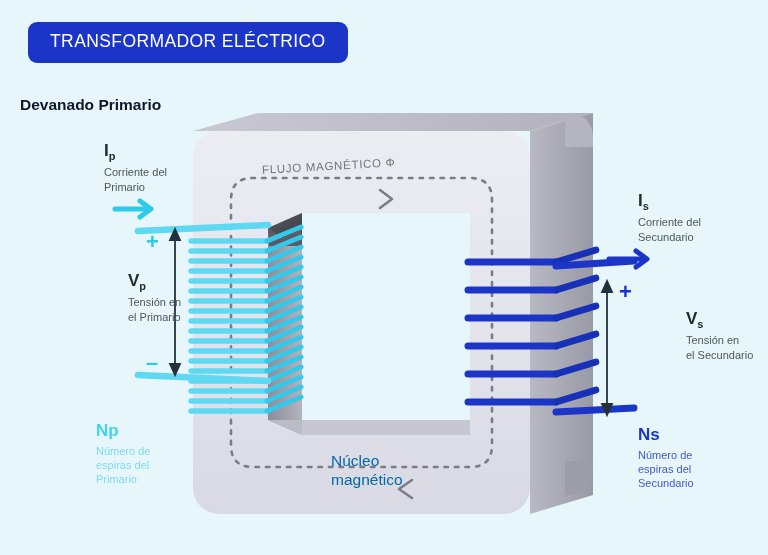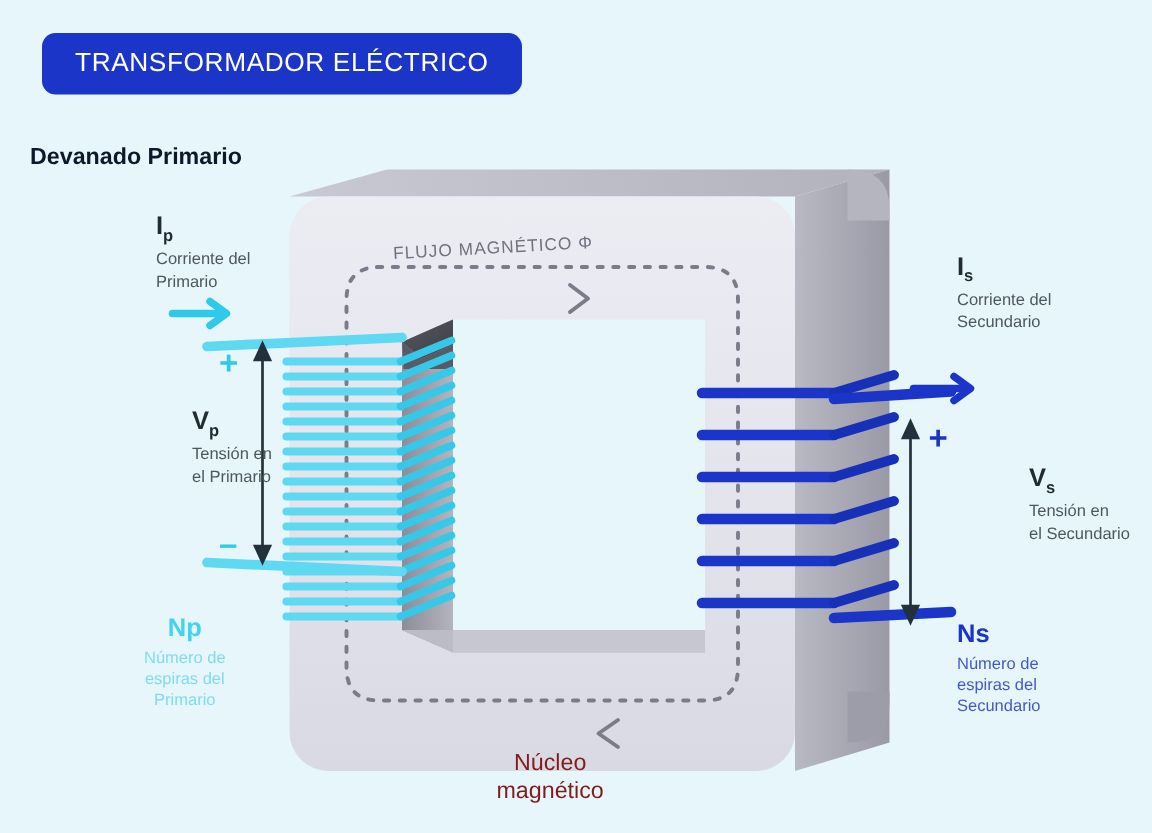--- a/index.html
+++ b/index.html
@@ -44,24 +44,24 @@
   .lbl .sym sub{font-size:11px;font-weight:bold;}
   .lbl .desc{font-size:11px;color:#4e565e;margin-top:2px;}
 
   .lbl.cyan .sym{color:#44d2ef;}
   .lbl.cyan .desc{color:#7fdcf0;}
   .lbl.blue .sym{color:#1b35c8;}
   .lbl.blue .desc{color:#4458c9;}
 
   #lbl-ip{left:104px;top:140px;}
   #lbl-vp{left:96px;top:270px;margin-left:32px;}
-  #lbl-np{left:96px;top:408px;text-align:center;}
-  #lbl-is{left:638px;top:167px;}
+  #lbl-np{left:96px;top:420px;}
+  #lbl-is{left:638px;top:190px;}
   #lbl-vs{left:638px;top:308px;margin-left:48px;}
-  #lbl-ns{left:638px;top:412px;}
+  #lbl-ns{left:638px;top:424px;}
 
   
   .sign{position:absolute;font-weight:bold;line-height:1;}
   .sign.cyan{color:#2fc9ea;}
   .sign.blue{color:#1b35c8;}
   #sgn-p-plus{left:146px;top:231px;font-size:22px;}
   #sgn-p-minus{left:146px;top:352px;font-size:22px;}
   #sgn-s-plus{left:619px;top:281px;font-size:22px;}
   #sgn-s-minus{left:619px;top:396px;font-size:22px;}
 
@@ -228,21 +228,21 @@
 
   <div class="title-badge">
     <span>TRANSFORMADOR ELÉCTRICO</span>
   </div>
 
 
   <div class="head primary">Devanado Primario</div>
 
   <div style="position:absolute;left:262px;top:160px;font-size:11.5px;color:#70737d;letter-spacing:.7px;transform:rotate(-3.2deg);white-space:nowrap;">FLUJO MAGNÉTICO Φ</div>
 
-  <div style="position:absolute;left:331px;top:452px;font-size:15.5px;color:#7f1d1d;text-align:center;line-height:1.2;white-space:nowrap;margin-top:48px;">
+  <div style="position:absolute;left:331px;top:452px;font-size:15.5px;color:#0369a1;line-height:1.2;white-space:nowrap;">
     <div>Núcleo</div>
     <div>magnético</div>
   </div>
 
   <div class="lbl" id="lbl-ip">
     <div class="sym">
       <span>I</span><sub>p</sub>
     </div>
     <div class="desc">Corriente del<br>Primario</div>
   </div>

